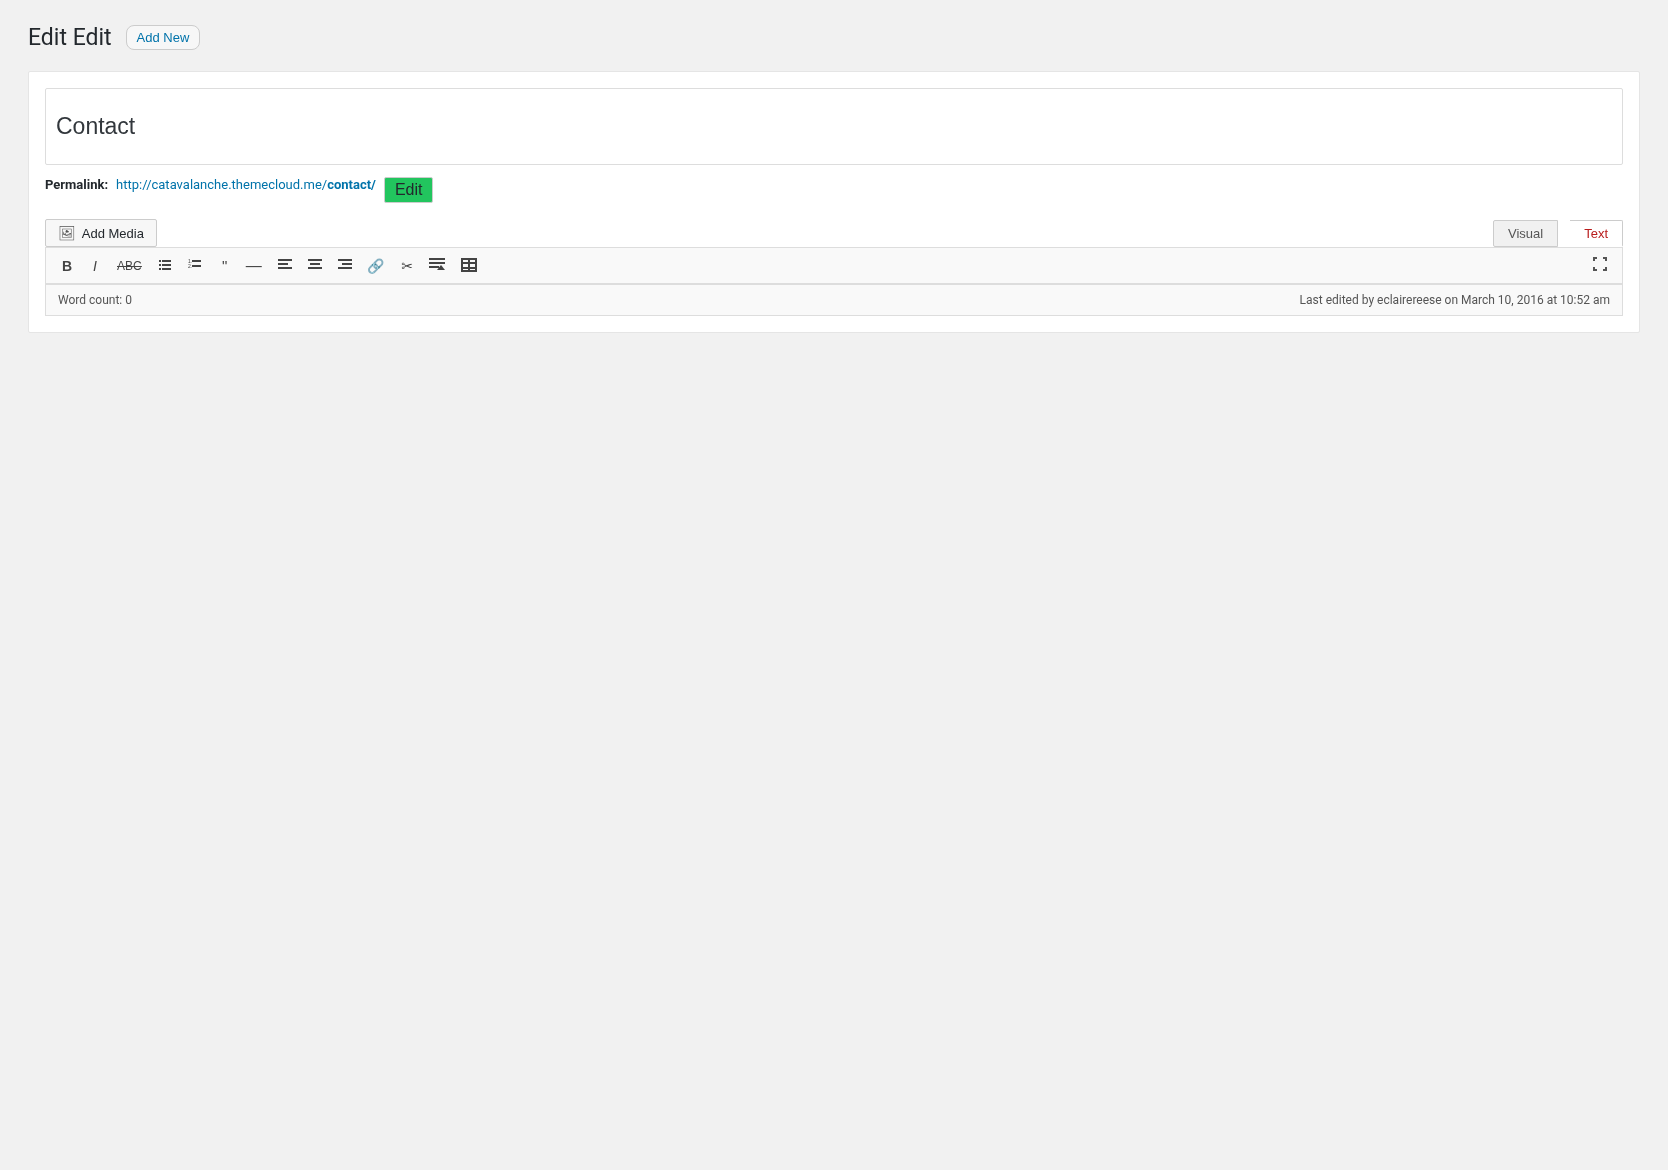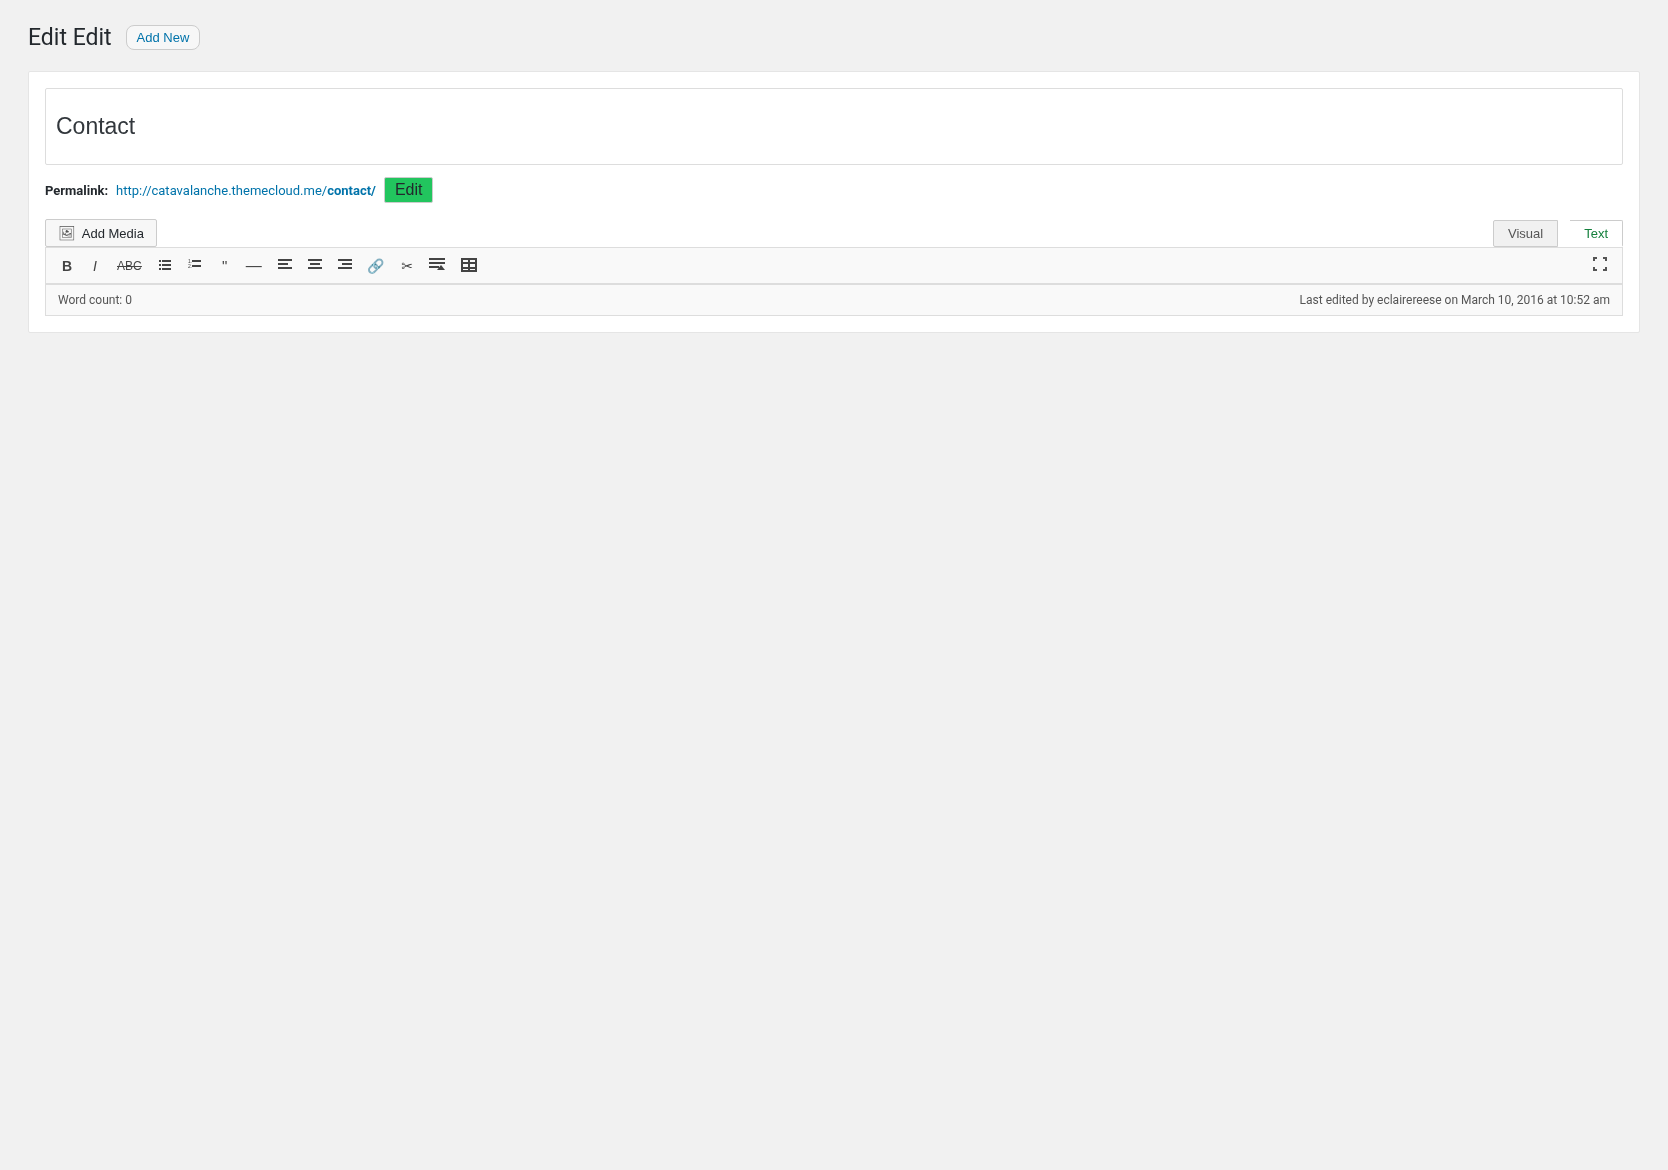--- a/index.html
+++ b/index.html
@@ -51,21 +51,21 @@
       font-weight: 400;
       color: #32373c;
       margin-bottom: 12px;
       outline: none;
       border-radius: 2px;
     }
 
     
     .permalink-row {
       display: flex;
-      align-items: center;
+      align-items: flex-start;
       gap: 8px;
       margin-bottom: 16px;
       font-size: 13px;
     }
     .permalink-label { font-weight: 700; }
     .permalink-link { color: #0073aa; text-decoration: none; }
     .permalink-link .bold-part { font-weight: 700; }
     .edit-btn {
       background: #22c55e;
       border: 1px solid #cccccc;
@@ -106,21 +106,21 @@
       padding: 5px 14px;
       font-size: 13px;
       cursor: pointer;
       color: #555;
     }
     .view-tab:first-child { border-radius: 2px 0 0 2px; }
     .view-tab:last-child { border-radius: 0 2px 2px 0; border-left: none; }
     .view-tab.active {
       background: #fff;
       border-bottom-color: #fff;
-      color: #15803d;
+      color: #b91c1c;
       font-weight: 500;
     }
 
     
     .editor-wrapper {
       border: 1px solid #ddd;
       margin-top: 0;
     }
 
     

